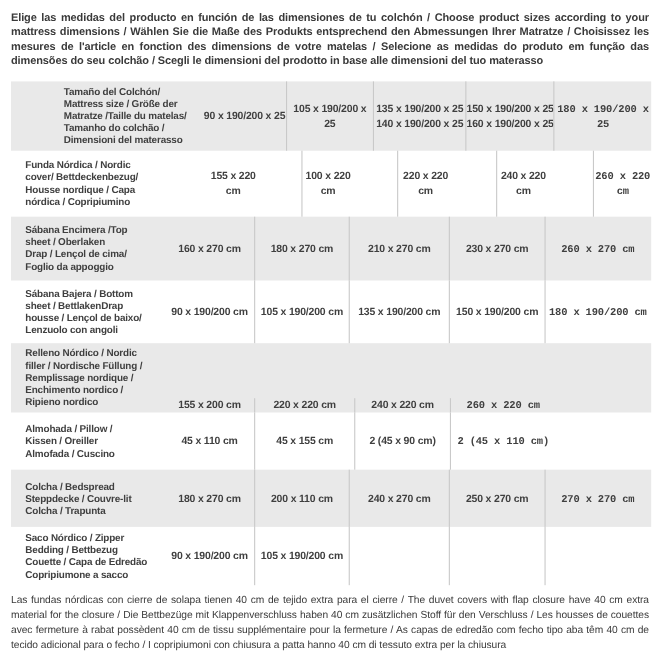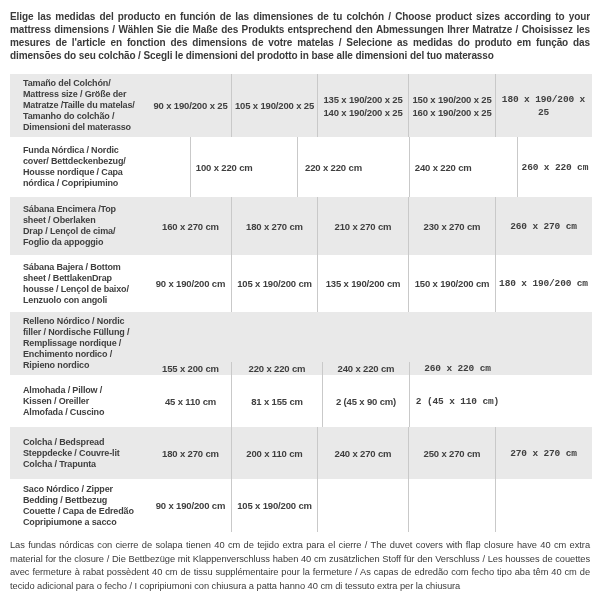--- a/index.html
+++ b/index.html
@@ -44,21 +44,21 @@
     line-height:13px;
     letter-spacing:-0.15px;
     white-space:pre-line;
     color:#3f3f3f;
   }
   .tcell.c1 { width:81px; }
   .tcell.c2 { width:86px; border-left:1px solid #c9c9c9; }
   .tcell.c3 { width:91px; border-left:1px solid #c9c9c9; }
   .tcell.c4 { width:87px; border-left:1px solid #c9c9c9; }
   .tcell.c5 { width:96px; border-left:1px solid #c9c9c9;font-family:Liberation Mono, monospace; }
-  .r1 { min-height:63px; }
+  .r1 { min-height:63px;padding-left:35px; }
   .r2 { min-height:60px;gap:40px; }
   .r3 { min-height:58px; }
   .r4 { min-height:57px; }
   .r5 { min-height:63px;align-items:flex-end; }
   .r6 { min-height:52px; }
   .r7 { min-height:52px; }
   .r8 { min-height:53px; }
   .footnote {
     margin:7px 10px 0 10px;
     font-size:9.3px;
@@ -89,20 +89,21 @@
     <div class="tcell c4">150 x 190/200 x 25
 160 x 190/200 x 25</div>
     <div class="tcell c5">180 x 190/200 x 25</div>
   </div>
 
   <div class="trow r2">
     <div class="tlabel">Funda Nórdica /  Nordic
 cover/ Bettdeckenbezug/
 Housse nordique  / Capa
 nórdica / Copripiumino</div>
+    <div class="tcell c1">155 x 220 cm</div>
     <div class="tcell c2">100 x 220 cm</div>
     <div class="tcell c3">220 x 220 cm</div>
     <div class="tcell c4">240 x 220 cm</div>
     <div class="tcell c5">260 x 220 cm</div>
   </div>
 
   <div class="trow shaded r3">
     <div class="tlabel">Sábana Encimera /Top
 sheet / Oberlaken
 Drap / Lençol de cima/
@@ -136,21 +137,21 @@
     <div class="tcell c3">220 x 220 cm</div>
     <div class="tcell c4">240 x 220 cm</div>
     <div class="tcell c5">260 x 220 cm</div>
   </div>
 
   <div class="trow r6">
     <div class="tlabel">Almohada  / Pillow /
 Kissen / Oreiller
 Almofada / Cuscino</div>
     <div class="tcell c1">45 x 110 cm</div>
-    <div class="tcell c3">81 x 155 cm</div>
+    <div class="tcell c3">45 x 155 cm</div>
     <div class="tcell c4">2 (45 x 90 cm)</div>
     <div class="tcell c5">2 (45 x 110 cm)</div>
   </div>
 
   <div class="trow shaded r7">
     <div class="tlabel">Colcha / Bedspread
 Steppdecke / Couvre-lit
 Colcha / Trapunta</div>
     <div class="tcell c1">180 x 270 cm</div>
     <div class="tcell c2">200 x 110 cm</div>

